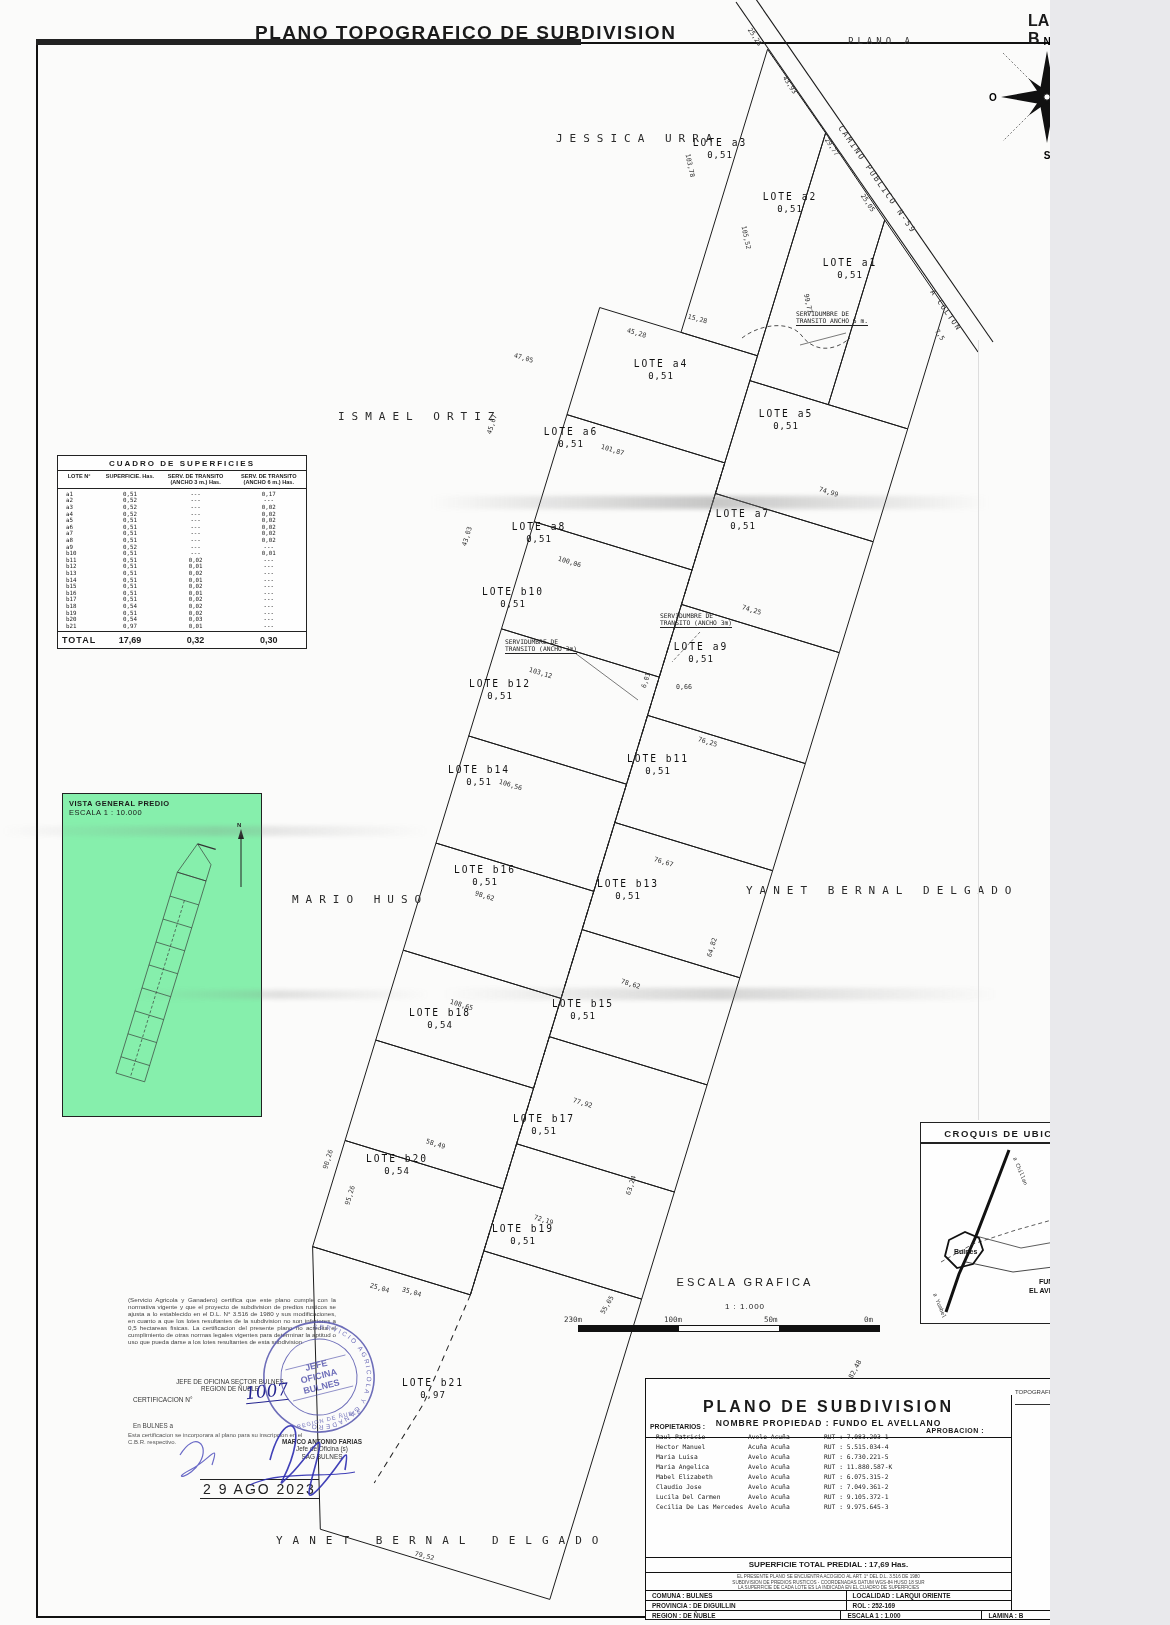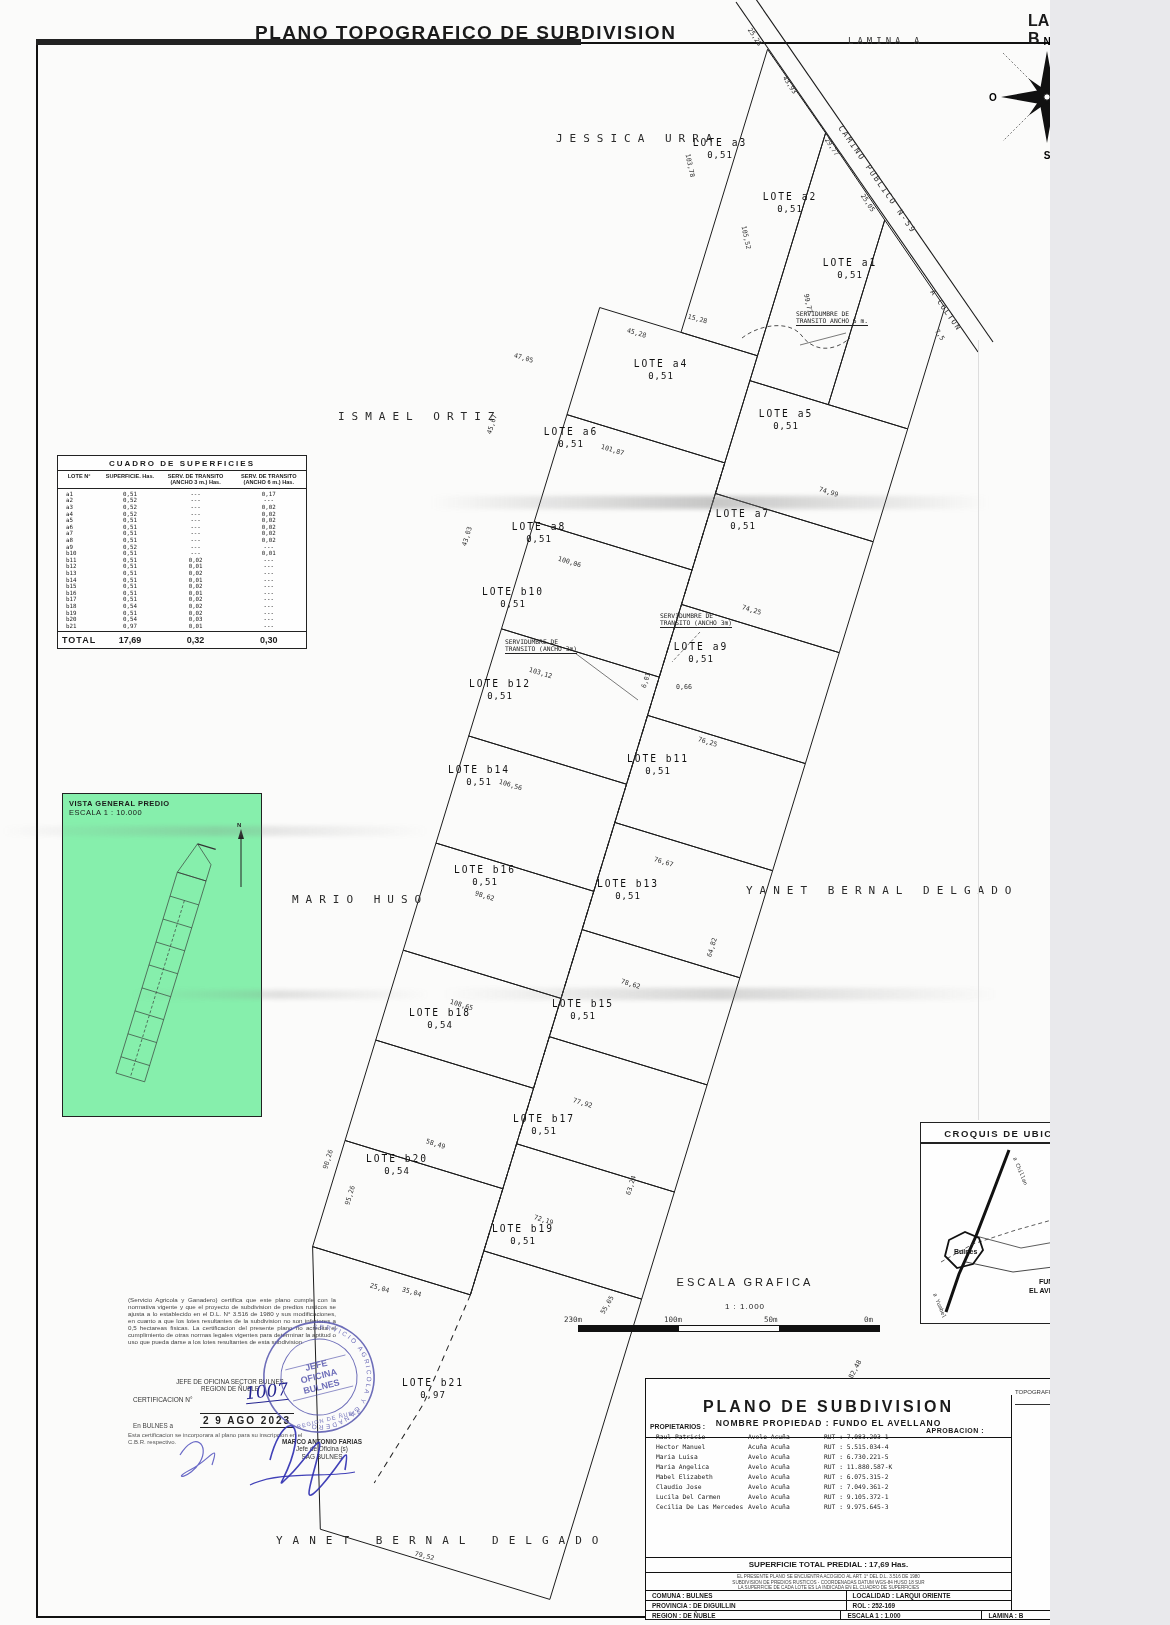--- a/index.html
+++ b/index.html
@@ -42,21 +42,21 @@
   .bar span{flex:1;}
   .bar span:nth-child(odd){background:#111;}
   
   .croquis{position:absolute;left:920px;top:1122px;width:193px;height:200px;border:1.5px solid #222;background:#fefefe;}
   .croquis-title{text-align:center;font-size:9.5px;font-weight:bold;letter-spacing:1.5px;padding:5px 0 3px;border-bottom:2.5px double #222;}
   
   .cert-par{position:absolute;left:128px;top:1296px;width:208px;font-size:6.2px;line-height:7px;color:#444;text-align:justify;}
   .cert-office{position:absolute;left:140px;top:1378px;width:180px;text-align:center;font-size:6.3px;line-height:7px;color:#333;}
   .cert-label{position:absolute;left:133px;top:1396px;font-size:6.5px;color:#333;}
   .cert-number{position:absolute;left:245px;top:1381px;font-size:17px;color:#23238f;font-family:"DejaVu Serif",serif;font-style:italic;transform:rotate(-6deg);border-bottom:1px solid #23238f;}
-  .cert-date{position:absolute;left:200px;top:1413px;font-size:10px;font-weight:bold;letter-spacing:2px;color:#222;border-top:1.5px solid #222;border-bottom:1.5px solid #222;padding:1px 3px;}
+  .cert-date{position:absolute;left:200px;top:1479px;font-size:14px;font-weight:normal;letter-spacing:2px;color:#222;border-top:1.5px solid #222;border-bottom:1.5px solid #222;padding:1px 3px;}
   .cert-place{position:absolute;left:133px;top:1422px;font-size:6.3px;color:#444;}
   .cert-note{position:absolute;left:128px;top:1432px;width:180px;font-size:6px;line-height:6.8px;color:#555;}
   .signer{position:absolute;left:255px;top:1438px;width:140px;text-align:center;font-size:6.4px;line-height:7.4px;color:#333;}
   .signer .nm{font-weight:bold;}
   
   .tblock{position:absolute;left:645px;top:1378px;width:523px;height:240px;border:1.8px solid #111;background:#fefefe;}
   .tb-titlecell{position:absolute;left:0;top:16px;width:365px;height:42px;border-right:1px solid #111;border-bottom:1.4px solid #111;text-align:center;}
   .tb-title{font-size:16px;font-weight:bold;letter-spacing:3px;margin-top:3px;}
   .tb-sub{font-size:8.5px;font-weight:bold;letter-spacing:1px;margin-top:2px;}
   .tb-topo{position:absolute;left:365px;top:0;width:158px;height:42px;font-size:6px;color:#333;padding:0;}
@@ -80,21 +80,21 @@
 </style>
 </head>
 <body>
 
 <div class="canvas">
   <div class="frame"></div>
   <div class="frame-top-heavy"></div>
 
   <div class="page-title">PLANO TOPOGRAFICO DE SUBDIVISION</div>
   <div class="lamina-b">LAMINA B</div>
-  <div class="lamina-a">LAMINA A</div>
+  <div class="lamina-a">PLANO A</div>
 
   <svg id="plan-svg" width="1170" height="1625" viewBox="0 0 1170 1625">
 
     <g>
       <line x1="736" y1="2" x2="978" y2="352" stroke="#1a1a1a" stroke-width="1.1"></line>
       <line x1="751" y1="-8" x2="993" y2="342" stroke="#1a1a1a" stroke-width="1.1"></line>
       <text class="dimtxt" x="838" y="128" transform="rotate(55 838 128)" style="font-size:8px;letter-spacing:2px" id="road-name-text">CAMINO PUBLICO N-59</text>
       <text class="dimtxt" x="930" y="292" transform="rotate(55 930 292)" style="font-size:7.5px;letter-spacing:1.5px" id="road-dest-text">A COLTON</text>
     </g>
 

